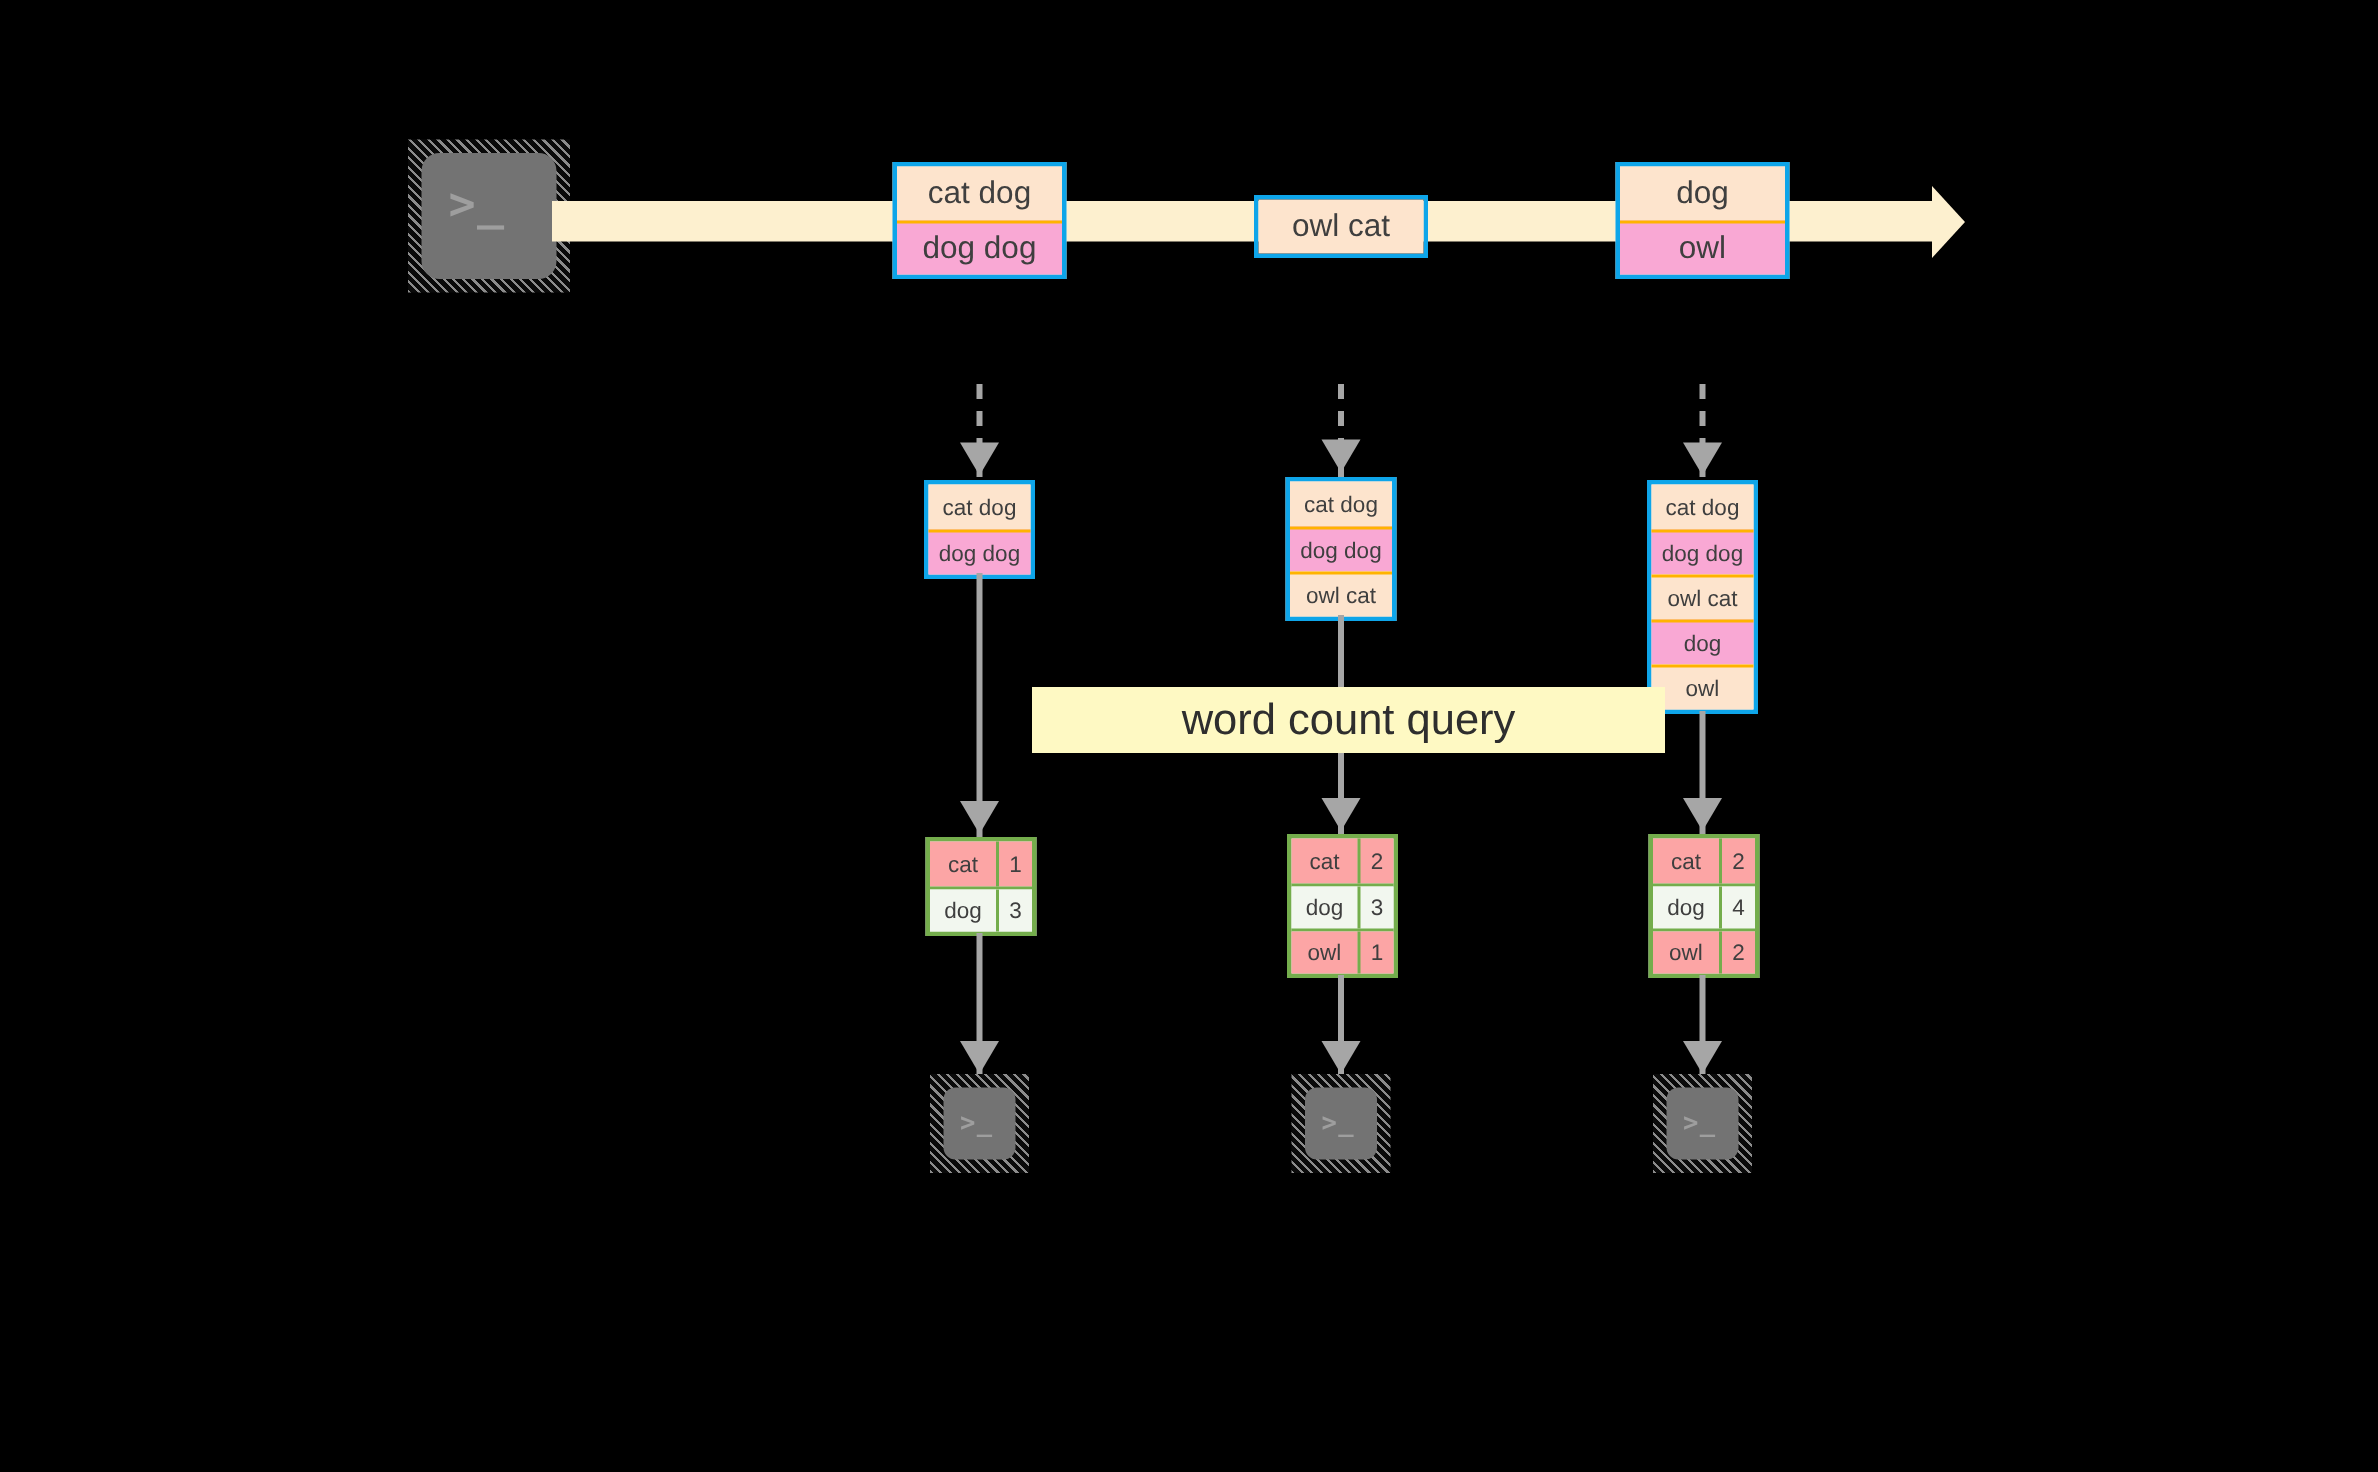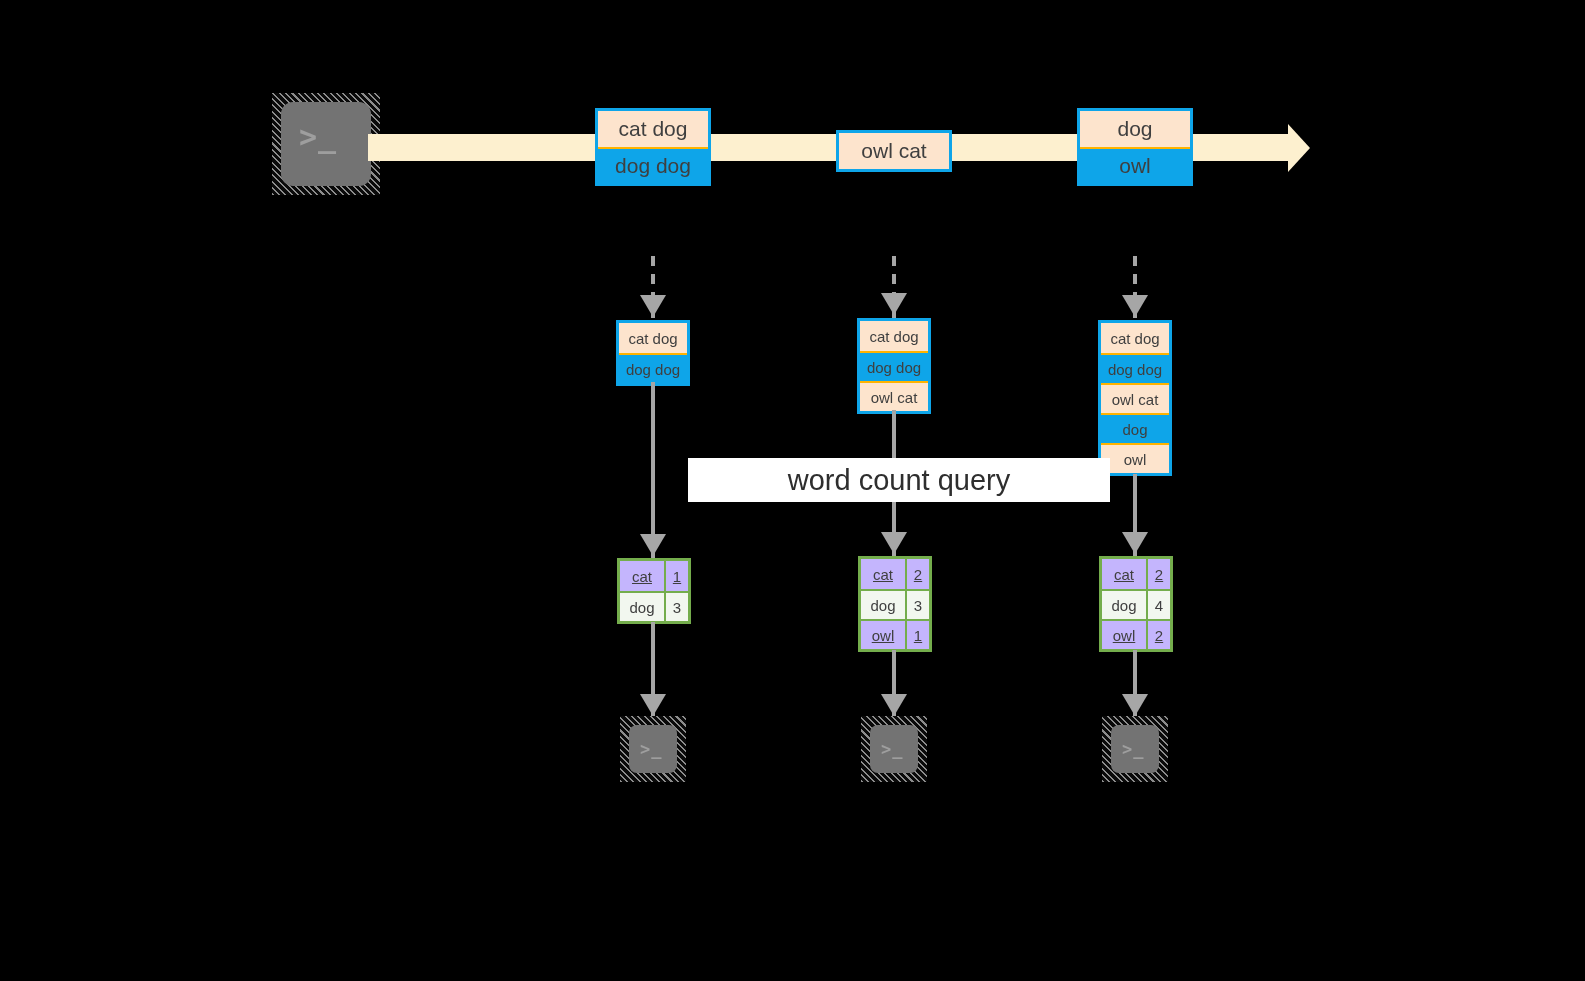--- a/index.html
+++ b/index.html
@@ -82,21 +82,21 @@
   }
   .orow {
     box-sizing: border-box;
     display: flex;
     align-items: center;
     justify-content: center;
     white-space: nowrap;
     color: #3f3f3f;
   }
   .orow.shade-a { background: #fde4cd; }
-  .orow.shade-b { background: #0ea5e9; }
+  .orow.shade-b { background: #f9a8d4; }
   .orow + .orow { border-top: 2px solid #ffb300; }
 
   
   .obox-top .orow { height: 36px; font-size: 21px; }
 
   
   .obox-mid .orow { height: 30px; font-size: 15px; }
 
   
   .gbox {
@@ -116,21 +116,21 @@
   .gcell {
     box-sizing: border-box;
     display: flex;
     align-items: center;
     justify-content: center;
     font-size: 15px;
     color: #3f3f3f;
   }
   .gcell-word { flex: 0 0 44px; }
   .gcell-count { flex: 0 0 24px; border-left: 2px solid #74ad4c; }
-  .grow.gshade-a .gcell { background: #c4b5fd; text-decoration: underline; }
+  .grow.gshade-a .gcell { background: #fca5a5; }
   .grow.gshade-b .gcell { background: #f2f7ef; }
 
   
   .conn {
     position: absolute;
     width: 4px;
     background: #a6a6a6;
   }
   .conn-dash {
     position: absolute;
@@ -149,21 +149,21 @@
     border-top: 22px solid #a6a6a6;
   }
 
   
   .query-band {
     position: absolute;
     left: 688px;
     top: 458px;
     width: 422px;
     height: 44px;
-    background: #ffffff;
+    background: #fef9c3;
     display: flex;
     align-items: center;
     justify-content: center;
   }
   .query-text {
     font-size: 29px;
     color: #2e2e2e;
     white-space: nowrap;
   }
 </style>

